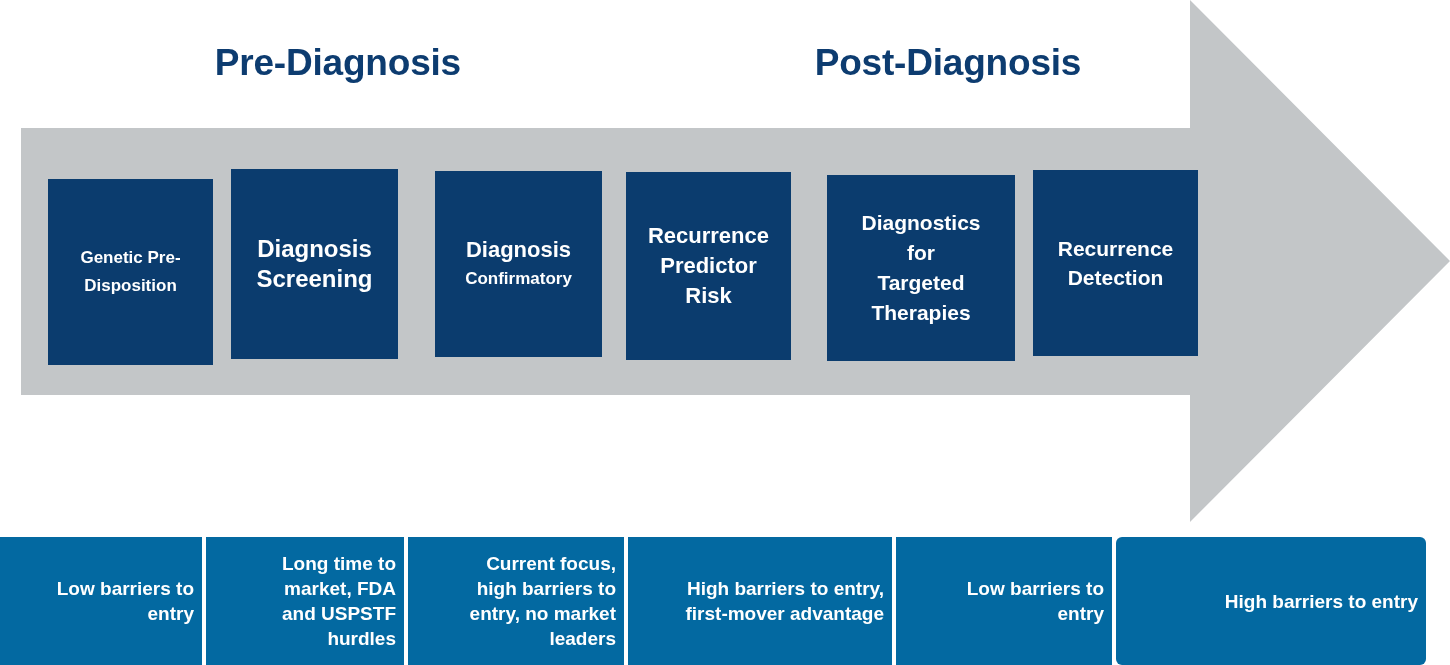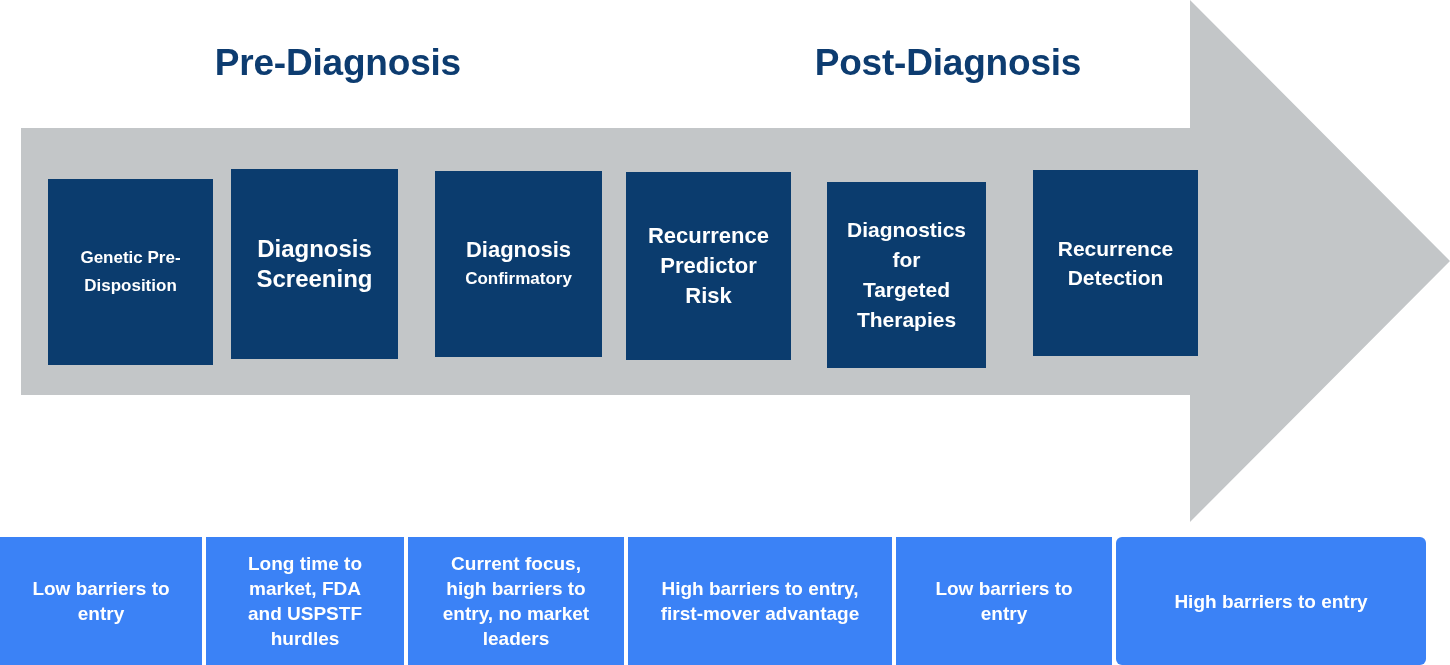--- a/index.html
+++ b/index.html
@@ -72,46 +72,46 @@
   #stage-box-1 { left: 231px;  top: 169px; width: 167px; height: 190px; }
   #stage-box-1 .stage-text { font-size: 24px; line-height: 30px; }
 
   #stage-box-2 { left: 435px;  top: 171px; width: 167px; height: 186px; }
   #stage-box-2 .stage-text { font-size: 17px; line-height: 28px; }
   #stage-box-2 .stage-line:first-child { font-size: 22px; line-height: 30px; }
 
   #stage-box-3 { left: 626px;  top: 172px; width: 165px; height: 188px; }
   #stage-box-3 .stage-text { font-size: 22px; line-height: 30px; }
 
-  #stage-box-4 { left: 827px;  top: 182px; width: 159px; height: 186px; }
+  #stage-box-4 { left: 827px;  top: 175px; width: 188px; height: 186px; }
   #stage-box-4 .stage-text { font-size: 21px; line-height: 30px; }
 
   #stage-box-5 { left: 1033px; top: 170px; width: 165px; height: 186px; }
   #stage-box-5 .stage-text { font-size: 21px; line-height: 29px; }
 
   
   #barrier-strip {
     position: absolute;
     left: 0px;
     top: 537px;
     width: 1418px;
     height: 128px;
     display: flex;
     gap: 4px;
   }
   .barrier-box {
-    background: #3b82f6;
+    background: #0369a1;
     color: #ffffff;
     font-weight: bold;
     font-size: 19px;
     line-height: 25px;
     display: flex;
     align-items: center;
     justify-content: center;
-    text-align: center;
+    text-align: right;
     box-sizing: border-box;
     padding: 0 8px;
     flex: 0 0 auto;
   }
   .barrier-box .barrier-text { display: block; width: 100%; }
 
   #barrier-box-0 { width: 202px; }
   #barrier-box-1 { width: 198px; }
   #barrier-box-2 { width: 216px; }
   #barrier-box-3 { width: 264px; }

